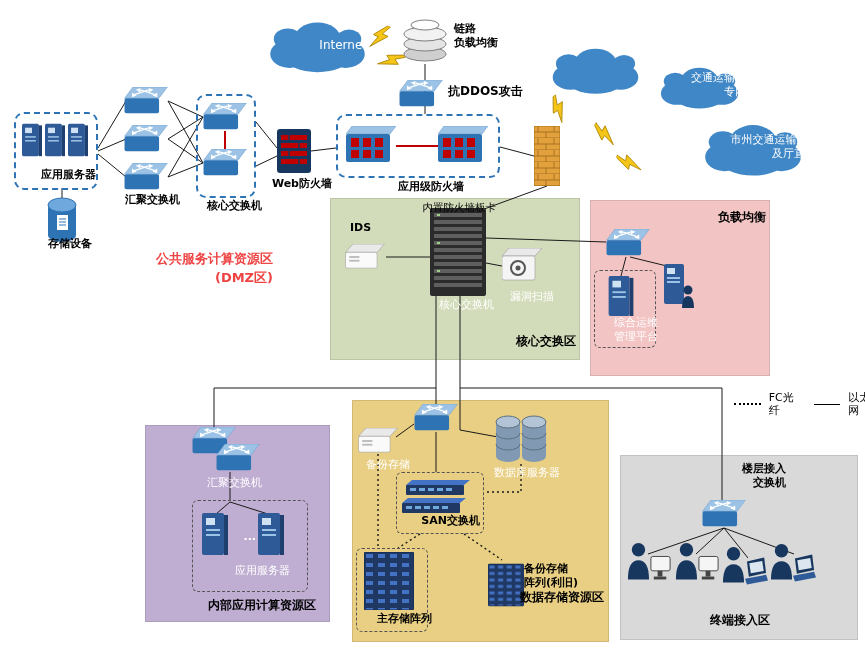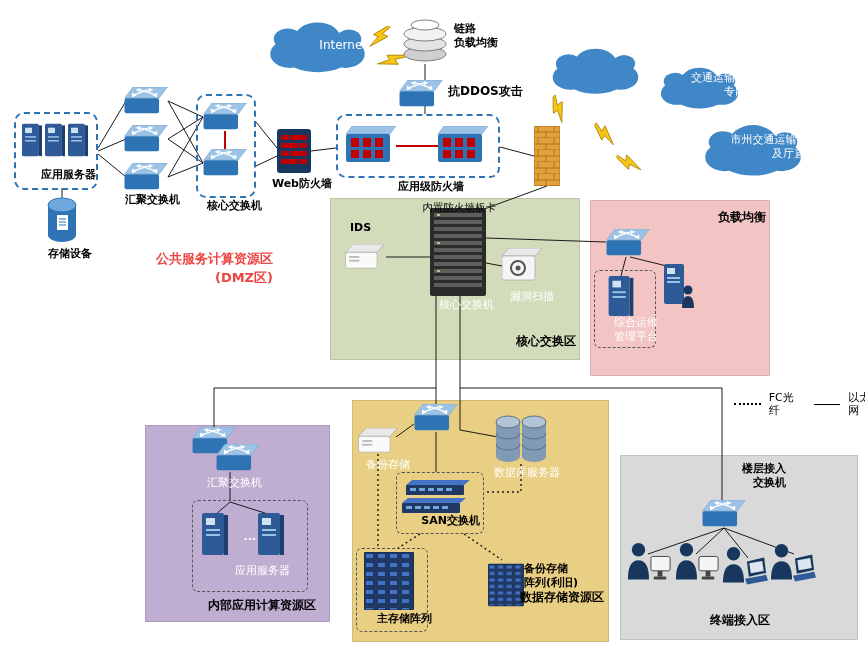--- a/index.html
+++ b/index.html
@@ -395,21 +395,21 @@
 
   <div class="lbl w" style="left:267px;top:38px;width:100px;font-size:12px">Internet</div>
   <div class="lbl w" style="left:654px;top:71px;width:92px">交通运输部
 专网</div>
   <div class="lbl w" style="left:681px;top:133px;width:146px">市州交通运输局(委)
 及厅直单位</div>
   <div class="lbl left" style="left:454px;top:22px;width:64px">链路
 负载均衡</div>
   <div class="lbl left" style="left:448px;top:84px;width:90px;font-size:12px">抗DDOS攻击</div>
   <div class="lbl" style="left:16px;top:168px;width:80px">应用服务器</div>
-  <div class="lbl" style="left:32px;top:247px;width:60px">存储设备</div>
+  <div class="lbl" style="left:32px;top:237px;width:60px">存储设备</div>
   <div class="lbl" style="left:112px;top:193px;width:68px">汇聚交换机</div>
   <div class="lbl" style="left:190px;top:199px;width:72px">核心交换机</div>
   <div class="lbl red" style="left:98px;top:250px;width:175px">公共服务计算资源区
 (DMZ区)</div>
   <div class="lbl" style="left:256px;top:177px;width:76px">Web防火墙</div>
   <div class="lbl" style="left:372px;top:180px;width:92px">应用级防火墙</div>
   <div class="lbl small" style="left:392px;top:201px;width:104px">内置防火墙板卡</div>
   <div class="lbl left" style="left:350px;top:221px;width:34px">IDS</div>
   <div class="lbl w" style="left:422px;top:298px;width:72px">核心交换机</div>
   <div class="lbl w" style="left:498px;top:290px;width:56px">漏洞扫描</div>

